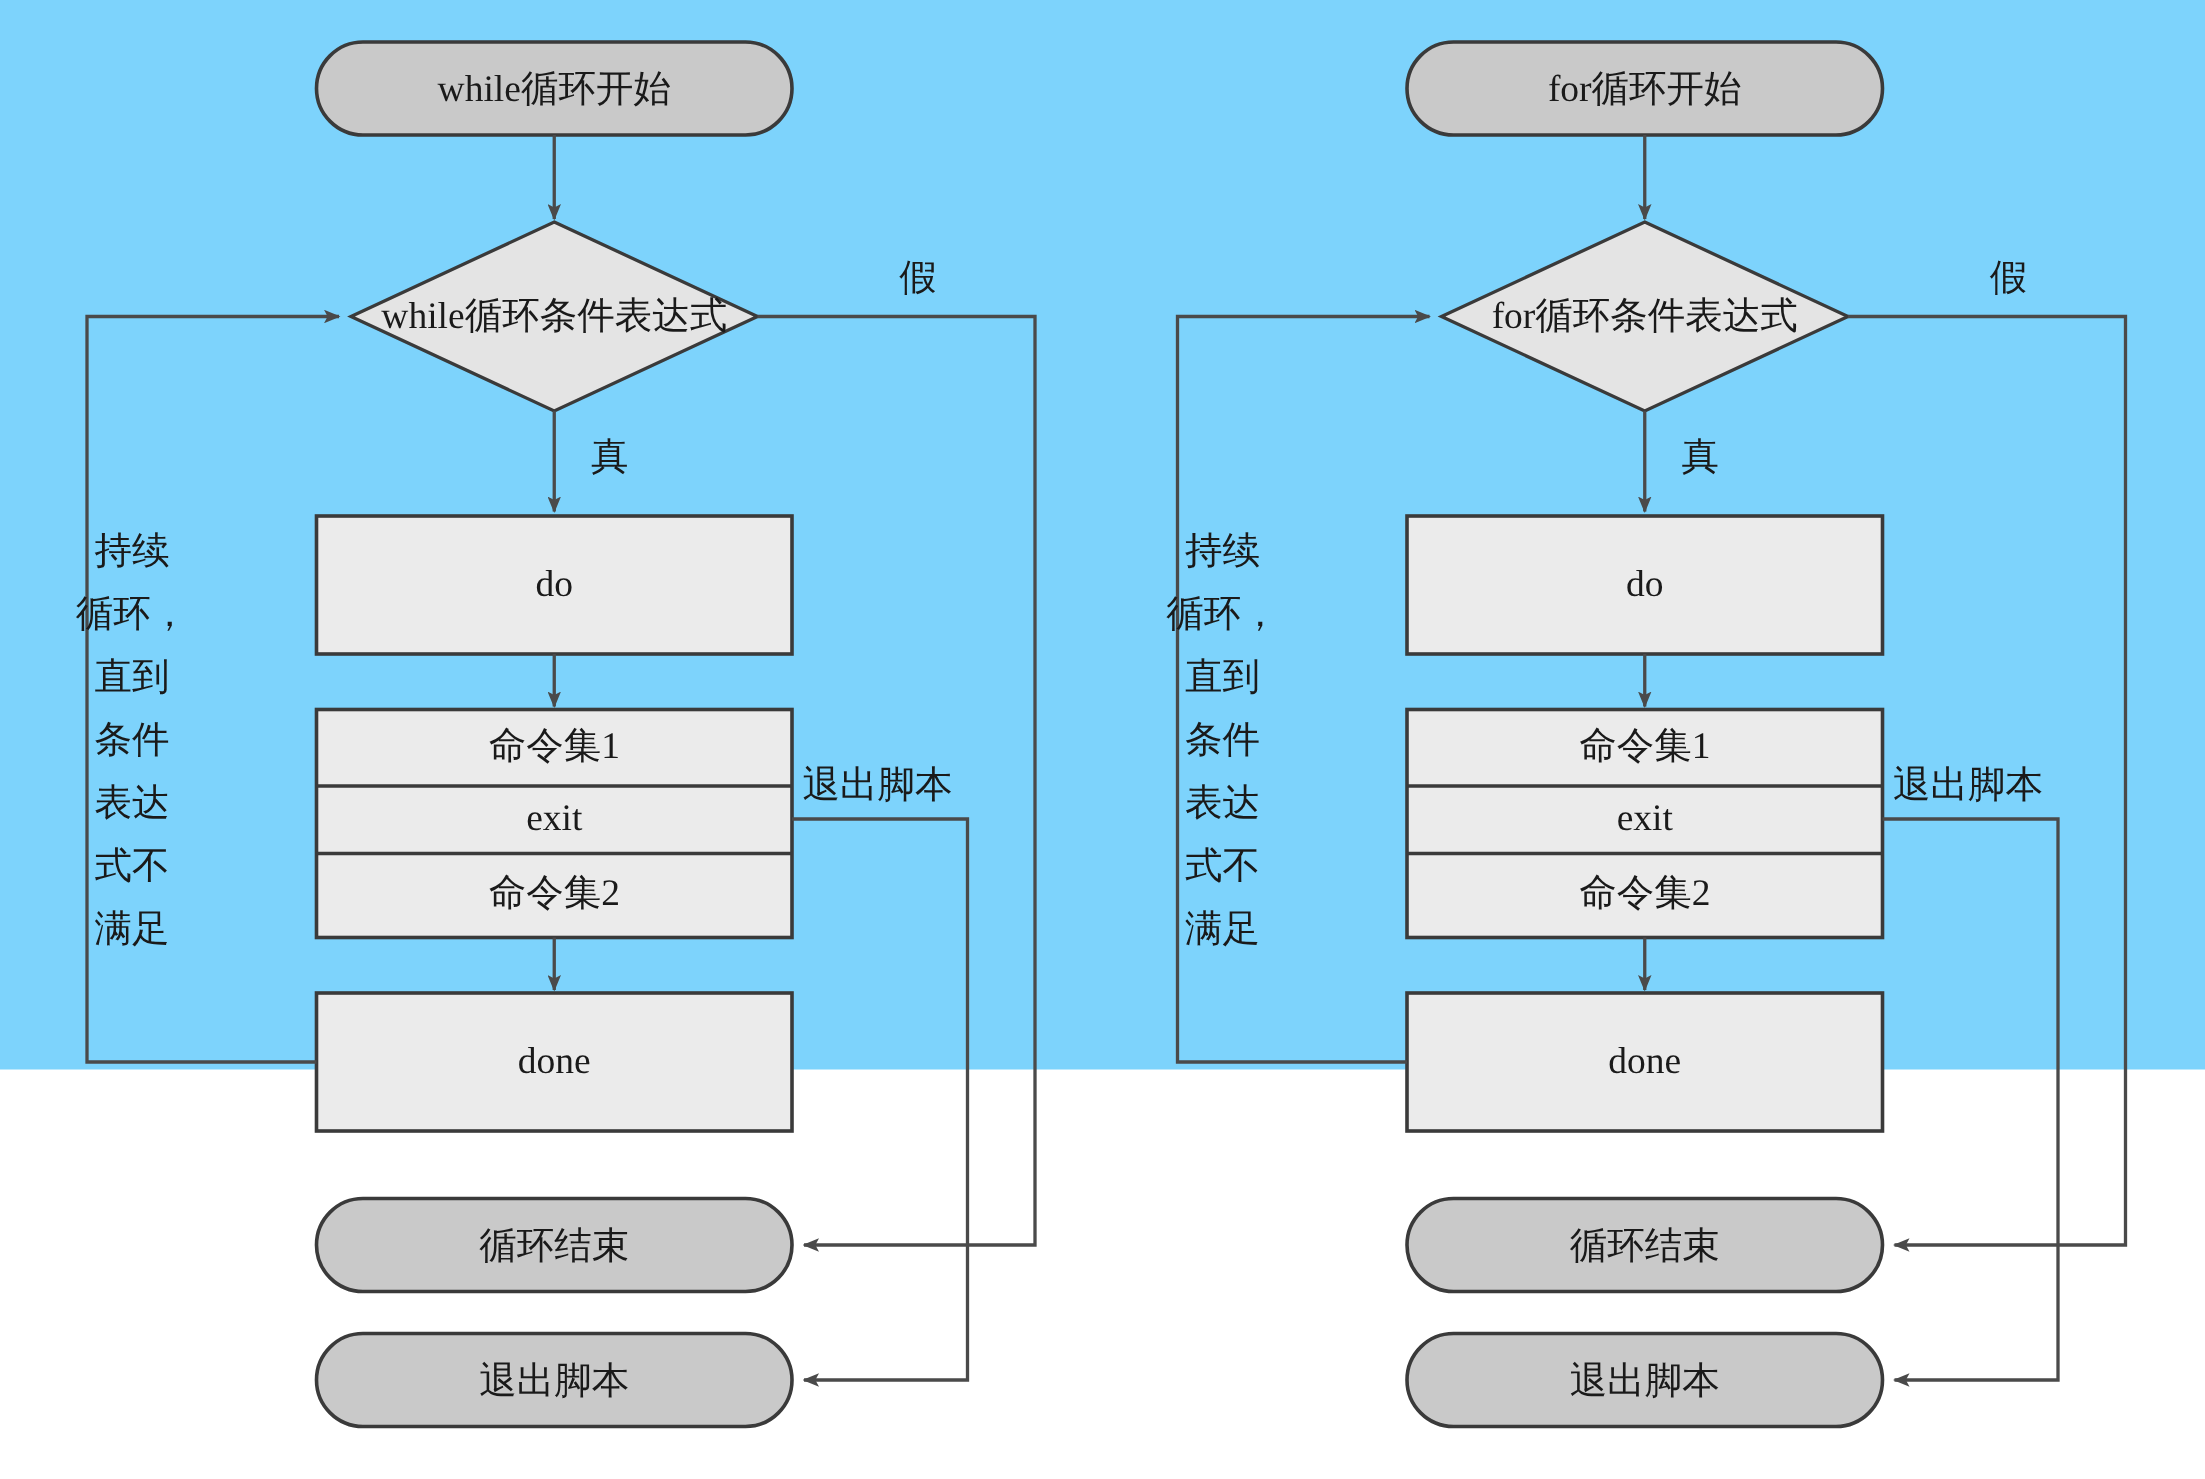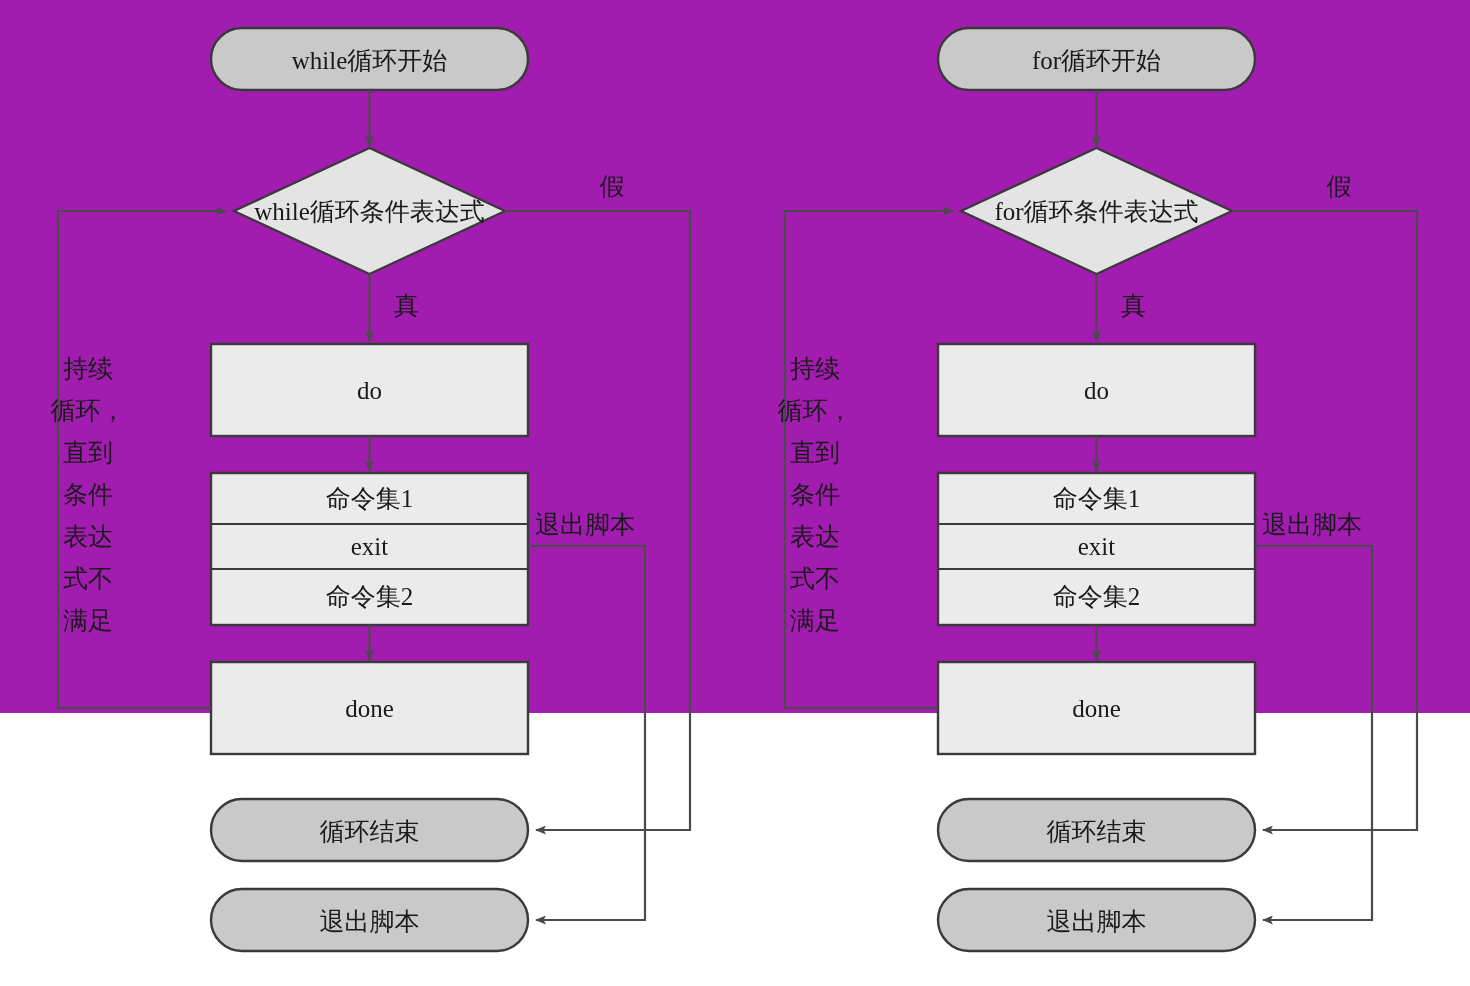--- a/index.html
+++ b/index.html
@@ -10,21 +10,21 @@
   body {
     width: 1470px;
     height: 986px;
     overflow: hidden;
     font-family: "Liberation Serif", "DejaVu Serif", serif;
   }
   #canvas {
     position: relative;
     width: 1470px;
     height: 713px;
-    background: #a21caf;
+    background: #7dd3fc;
   }
   svg.flow {
     position: absolute;
     top: 0;
     left: 0;
     width: 1470px;
     height: 986px;
   }
   .term-shape {
     fill: #c9c9c9;

